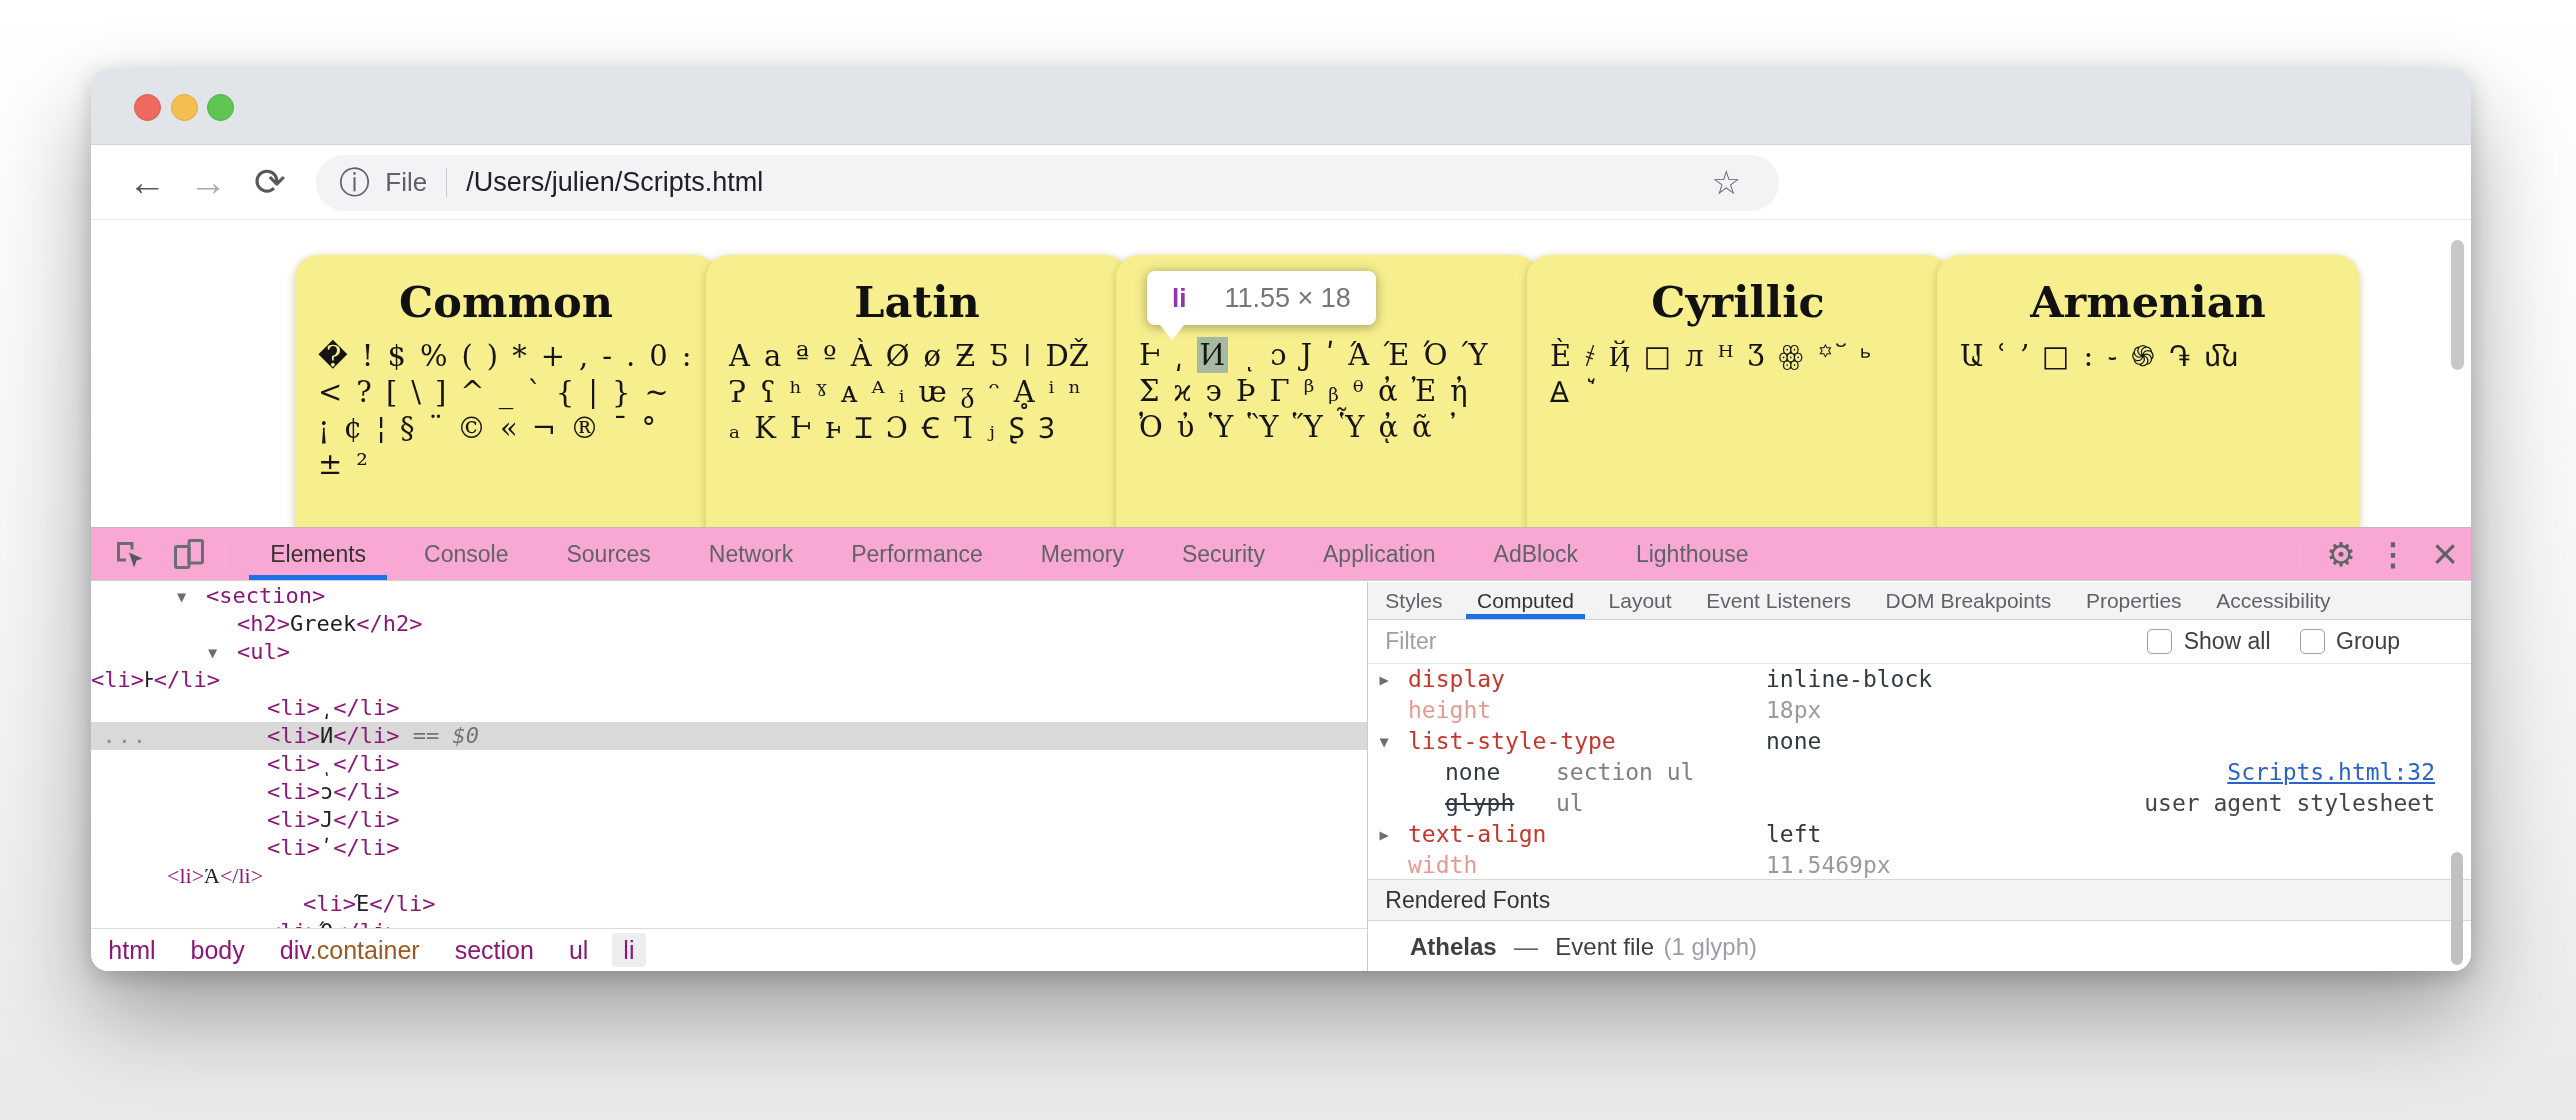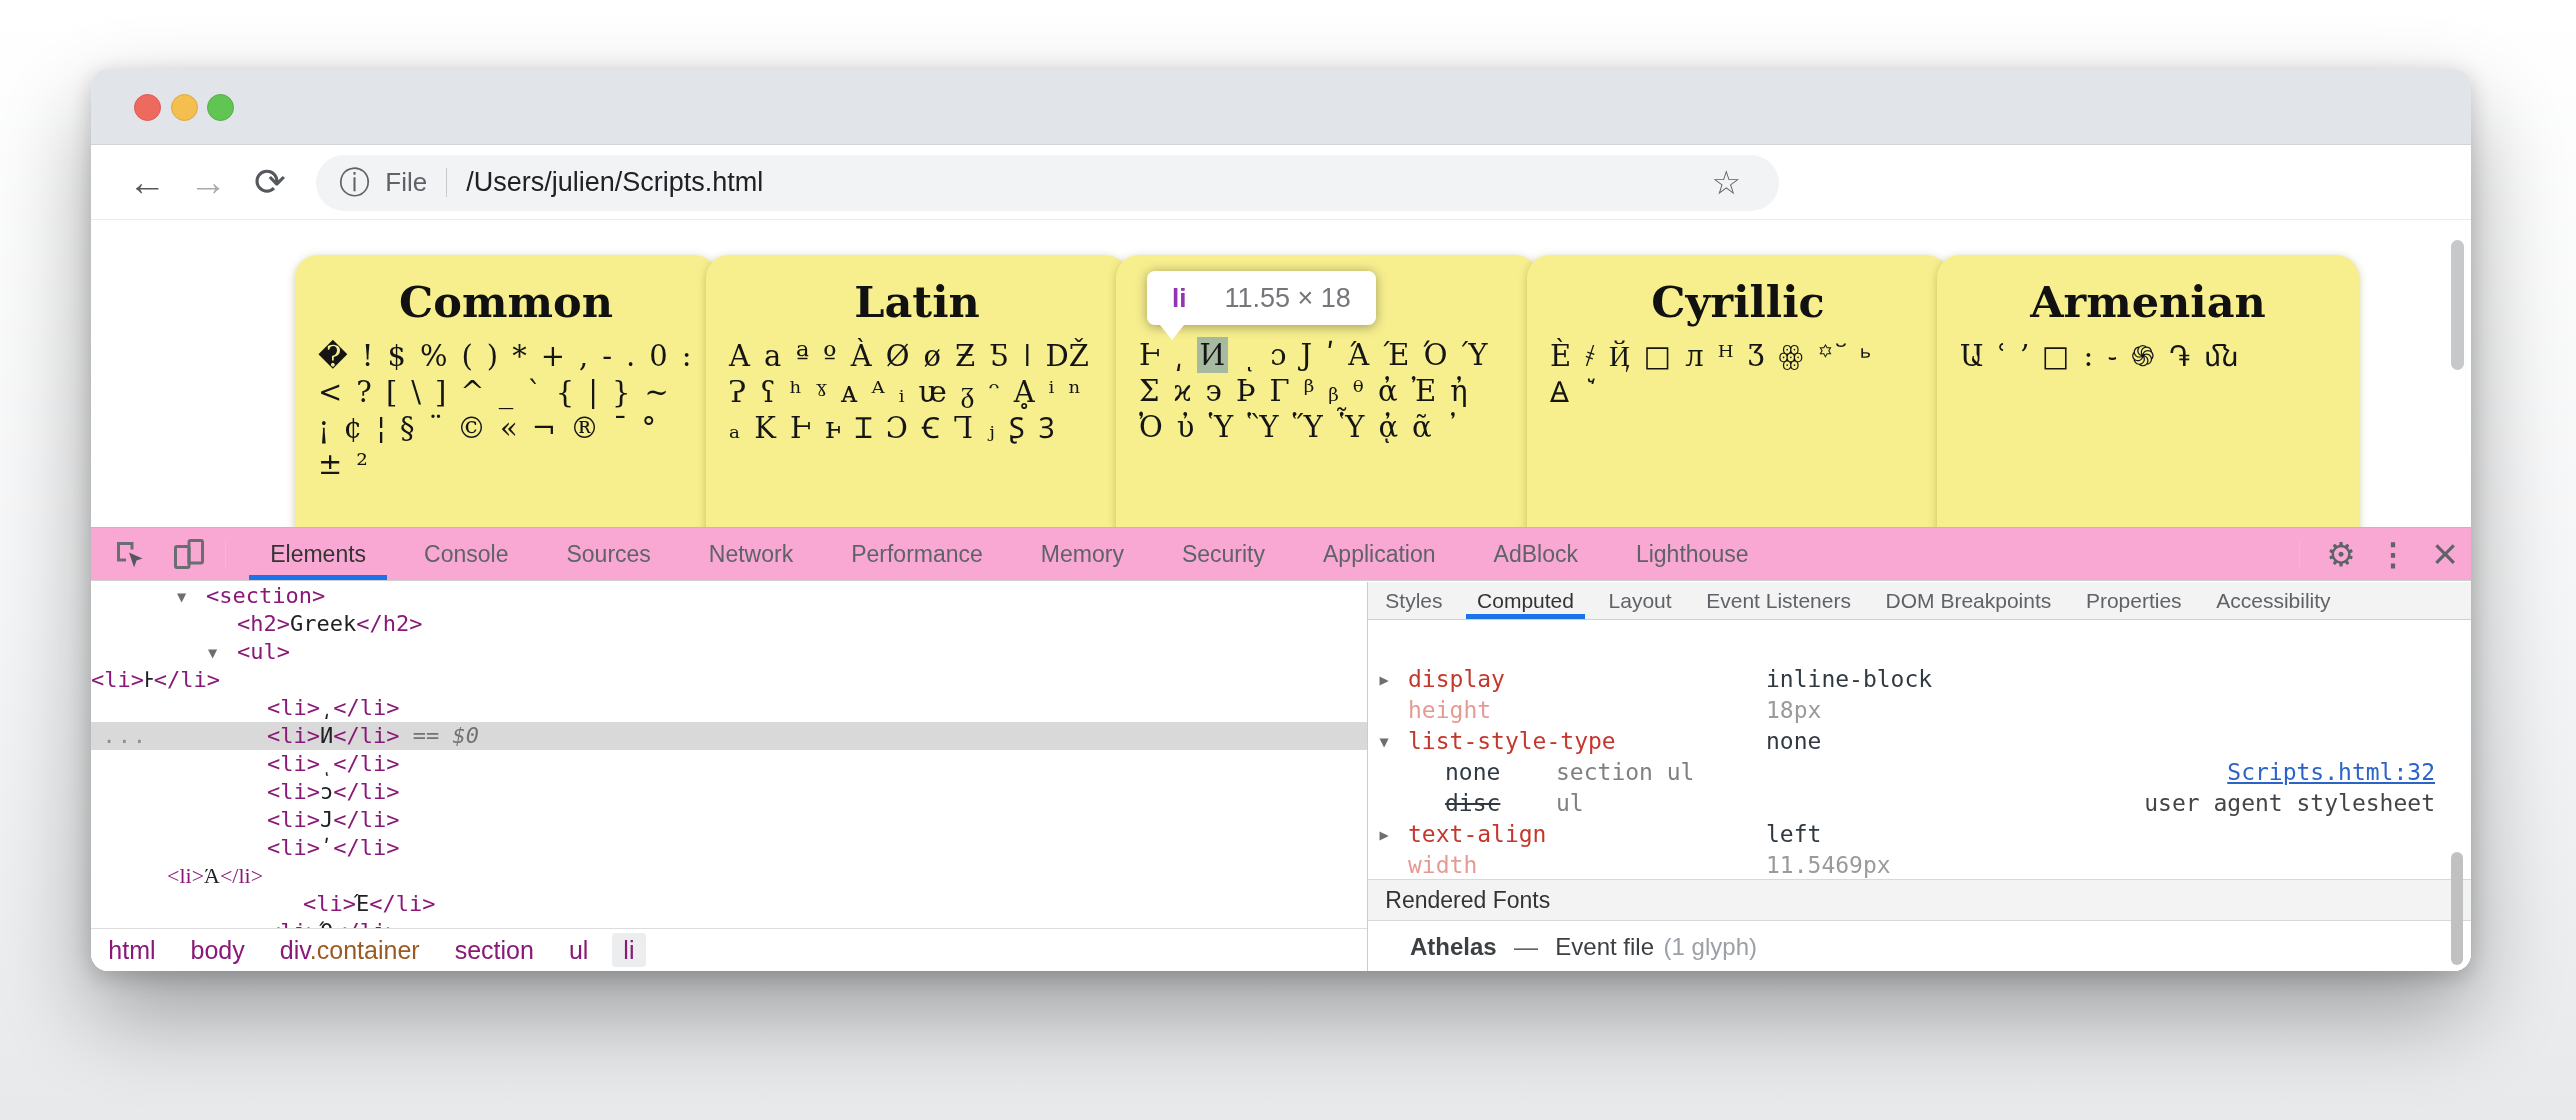--- a/index.html
+++ b/index.html
@@ -245,20 +245,29 @@
         <div class="rpanel">
           <div class="rtabs" id="rTabs">
               <div class="rtab">Styles</div>
               <div class="rtab active">Computed</div>
               <div class="rtab">Layout</div>
               <div class="rtab">Event Listeners</div>
               <div class="rtab">DOM Breakpoints</div>
               <div class="rtab">Properties</div>
               <div class="rtab">Accessibility</div>
             </div>
+          <div class="filterrow">
+            <span class="filterph">Filter</span>
+            <span class="cbgroup" id="cbGroup">
+                <span class="cbox"></span>
+                <span class="cblabel">Show all</span>
+                <span class="cbox"></span>
+                <span class="cblabel">Group</span>
+              </span>
+          </div>
           <div class="props" id="props">
               <div class="prow">
                 <span class="parr">▶</span>
                 <span class="pname">display</span>
                 <span class="pval">inline-block</span>
               </div>
               <div class="prow">
                 <span class="pname faded">height</span>
                 <span class="pval dim">18px</span>
               </div>
@@ -266,21 +275,21 @@
                 <span class="parr">▼</span>
                 <span class="pname">list-style-type</span>
                 <span class="pval">none</span>
               </div>
               <div class="prow">
                 <span class="tval">none</span>
                 <span class="tsel">section ul</span>
                 <span class="origin link">Scripts.html:32</span>
               </div>
               <div class="prow">
-                <span class="tval strike">disc</span>
+                <span class="tval strike">glyph</span>
                 <span class="tsel">ul</span>
                 <span class="origin">user agent stylesheet</span>
               </div>
               <div class="prow">
                 <span class="parr">▶</span>
                 <span class="pname">text-align</span>
                 <span class="pval">left</span>
               </div>
               <div class="prow">
                 <span class="pname faded">width</span>

